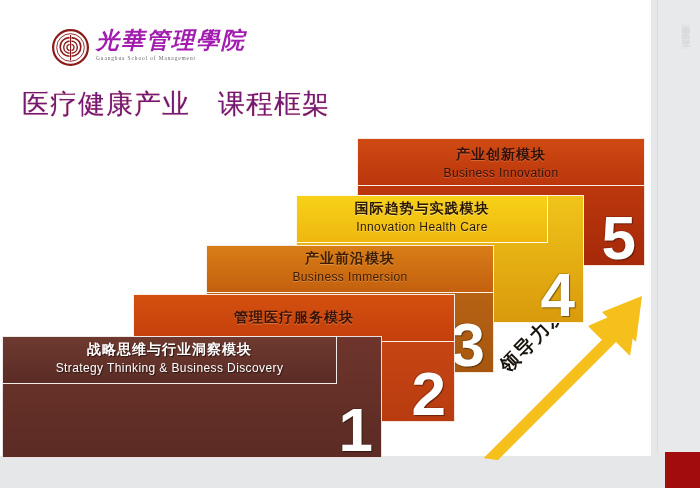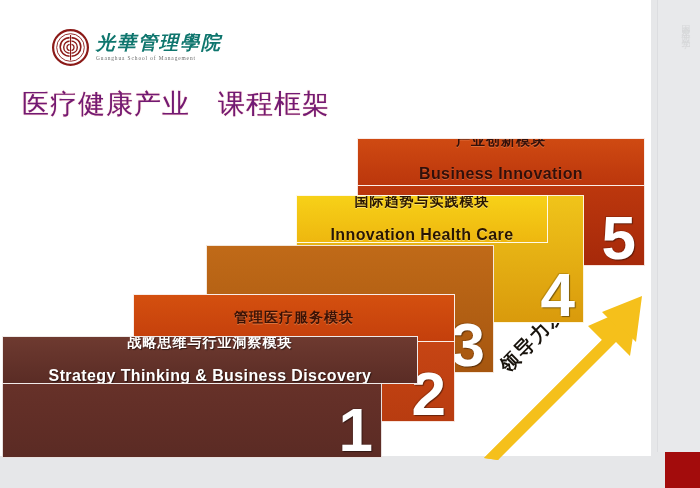--- a/index.html
+++ b/index.html
@@ -86,24 +86,24 @@
   }
   .logo-seal svg { display: block; }
   .logo-words {
     margin-left: 7px;
     display: flex;
     flex-direction: column;
     justify-content: center;
     height: 37px;
   }
   .logo-cn {
-    font-family: Liberation Serif, serif;
-    font-size: 19px;
+    font-family: Liberation Mono, monospace;
+    font-size: 23px;
     font-weight: bold;
-    color: #0f766e;
+    color: #a21caf;
     letter-spacing: 2px;
     font-style: italic;
     line-height: 21px;
     white-space: nowrap;
   }
   .logo-en {
     font-family: "Liberation Serif", "DejaVu Serif", serif;
     font-size: 5.4px;
     color: #6b6b6b;
     letter-spacing: 0.9px;
@@ -163,26 +163,26 @@
     overflow: hidden;
   }
   .stair .header .cn {
     font-size: 14px;
     font-weight: bold;
     line-height: 17px;
     letter-spacing: 1px;
     white-space: nowrap;
   }
   .stair .header .en {
-    font-size: 16px;
-    font-weight: bold;
+    font-size: 12px;
+    font-weight: normal;
     line-height: 19px;
     letter-spacing: 0.4px;
     white-space: nowrap;
-    margin-top: 15px;
+    margin-top: 1px;
   }
 
   
   #step1 .body   { background: linear-gradient(180deg,#6e352c 0%, #5b2b24 100%); }
   #step1 .header { background: linear-gradient(180deg,#6e3a30 0%, #5a2c25 100%); }
   #step1 .header .cn, #step1 .header .en { color: #ffffff;
       text-shadow: 1px 1px 1px rgba(0,0,0,0.55); }
   #step1 .num { color: #ffffff; }
 
   #step2 .body   { background: linear-gradient(180deg,#cf4a16 0%, #b83c10 100%); }
@@ -286,34 +286,38 @@
     <div class="header" style="width:252px;">
       <div class="cn">国际趋势与实践模块</div>
       <div class="en">Innovation Health Care</div>
     </div>
   </div>
 
   <div class="stair" id="step3" style="left:206px; top:245px; width:288px; height:128px;">
     <div class="body">
       <div class="num">3</div>
     </div>
+    <div class="header" style="width:288px;">
+      <div class="cn">产业前沿模块</div>
+      <div class="en">Business Immersion</div>
+    </div>
   </div>
 
   <div class="stair" id="step2" style="left:133px; top:294px; width:322px; height:128px;">
     <div class="body">
       <div class="num">2</div>
     </div>
     <div class="header" style="width:322px;">
       <div class="cn">管理医疗服务模块</div>
     </div>
   </div>
 
   <div class="stair" id="step1" style="left:2px; top:336px; width:380px; height:122px;">
     <div class="body">
       <div class="num">1</div>
     </div>
-    <div class="header" style="width:416px;">
+    <div class="header" style="width:335px;">
       <div class="cn">战略思维与行业洞察模块</div>
       <div class="en">Strategy Thinking &amp; Business Discovery</div>
     </div>
   </div>
 
 </div>
 
 </body></html>

